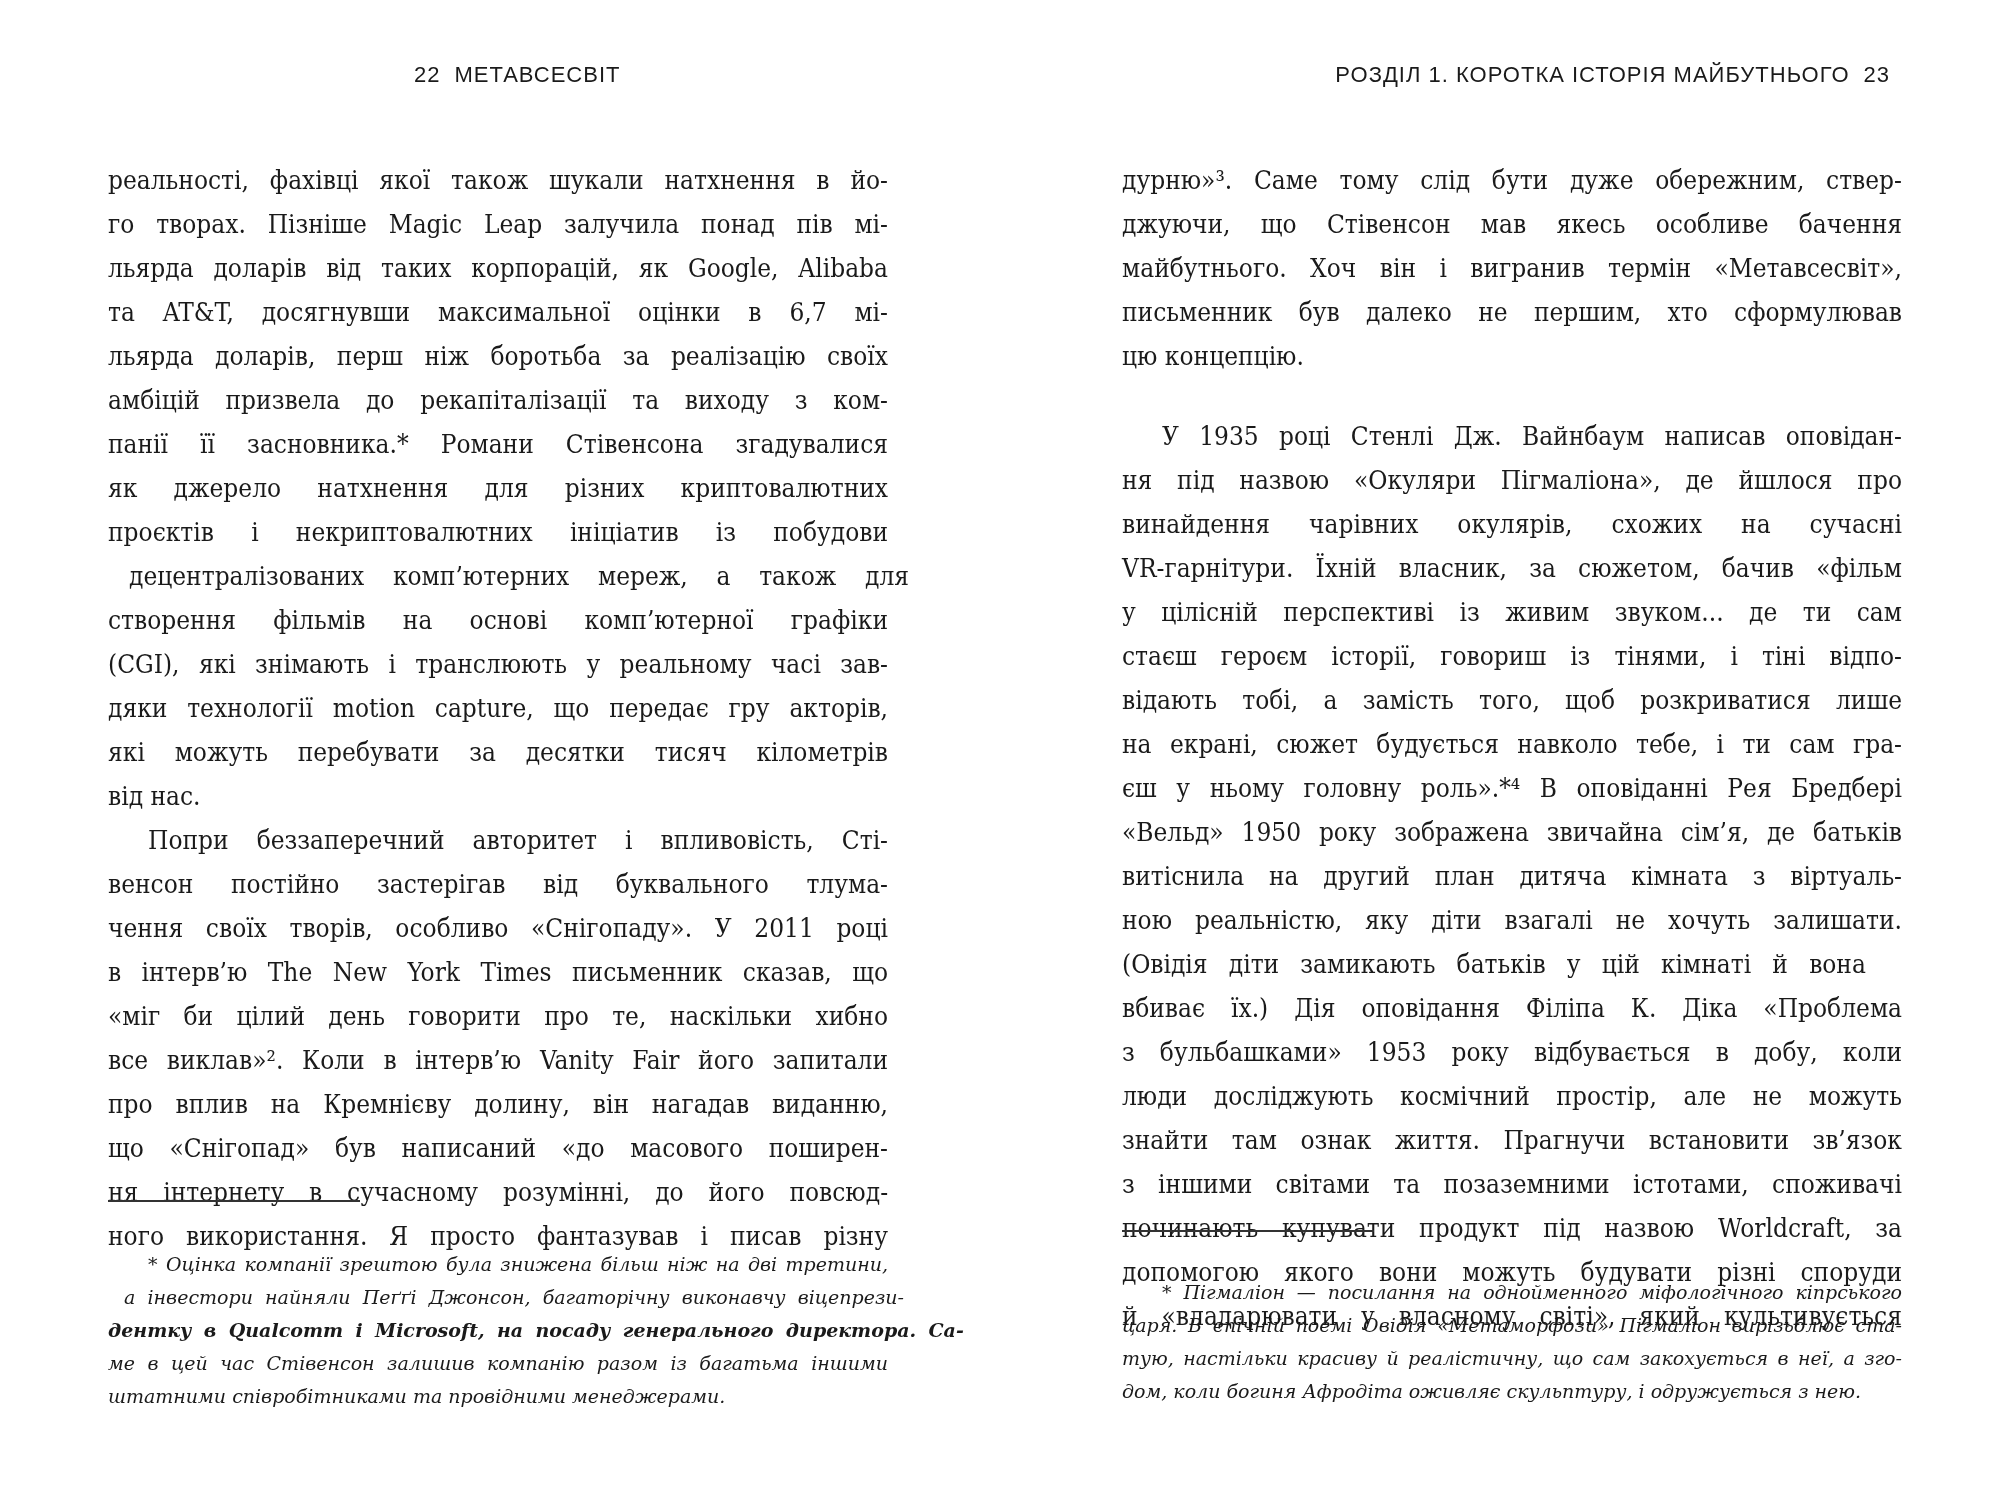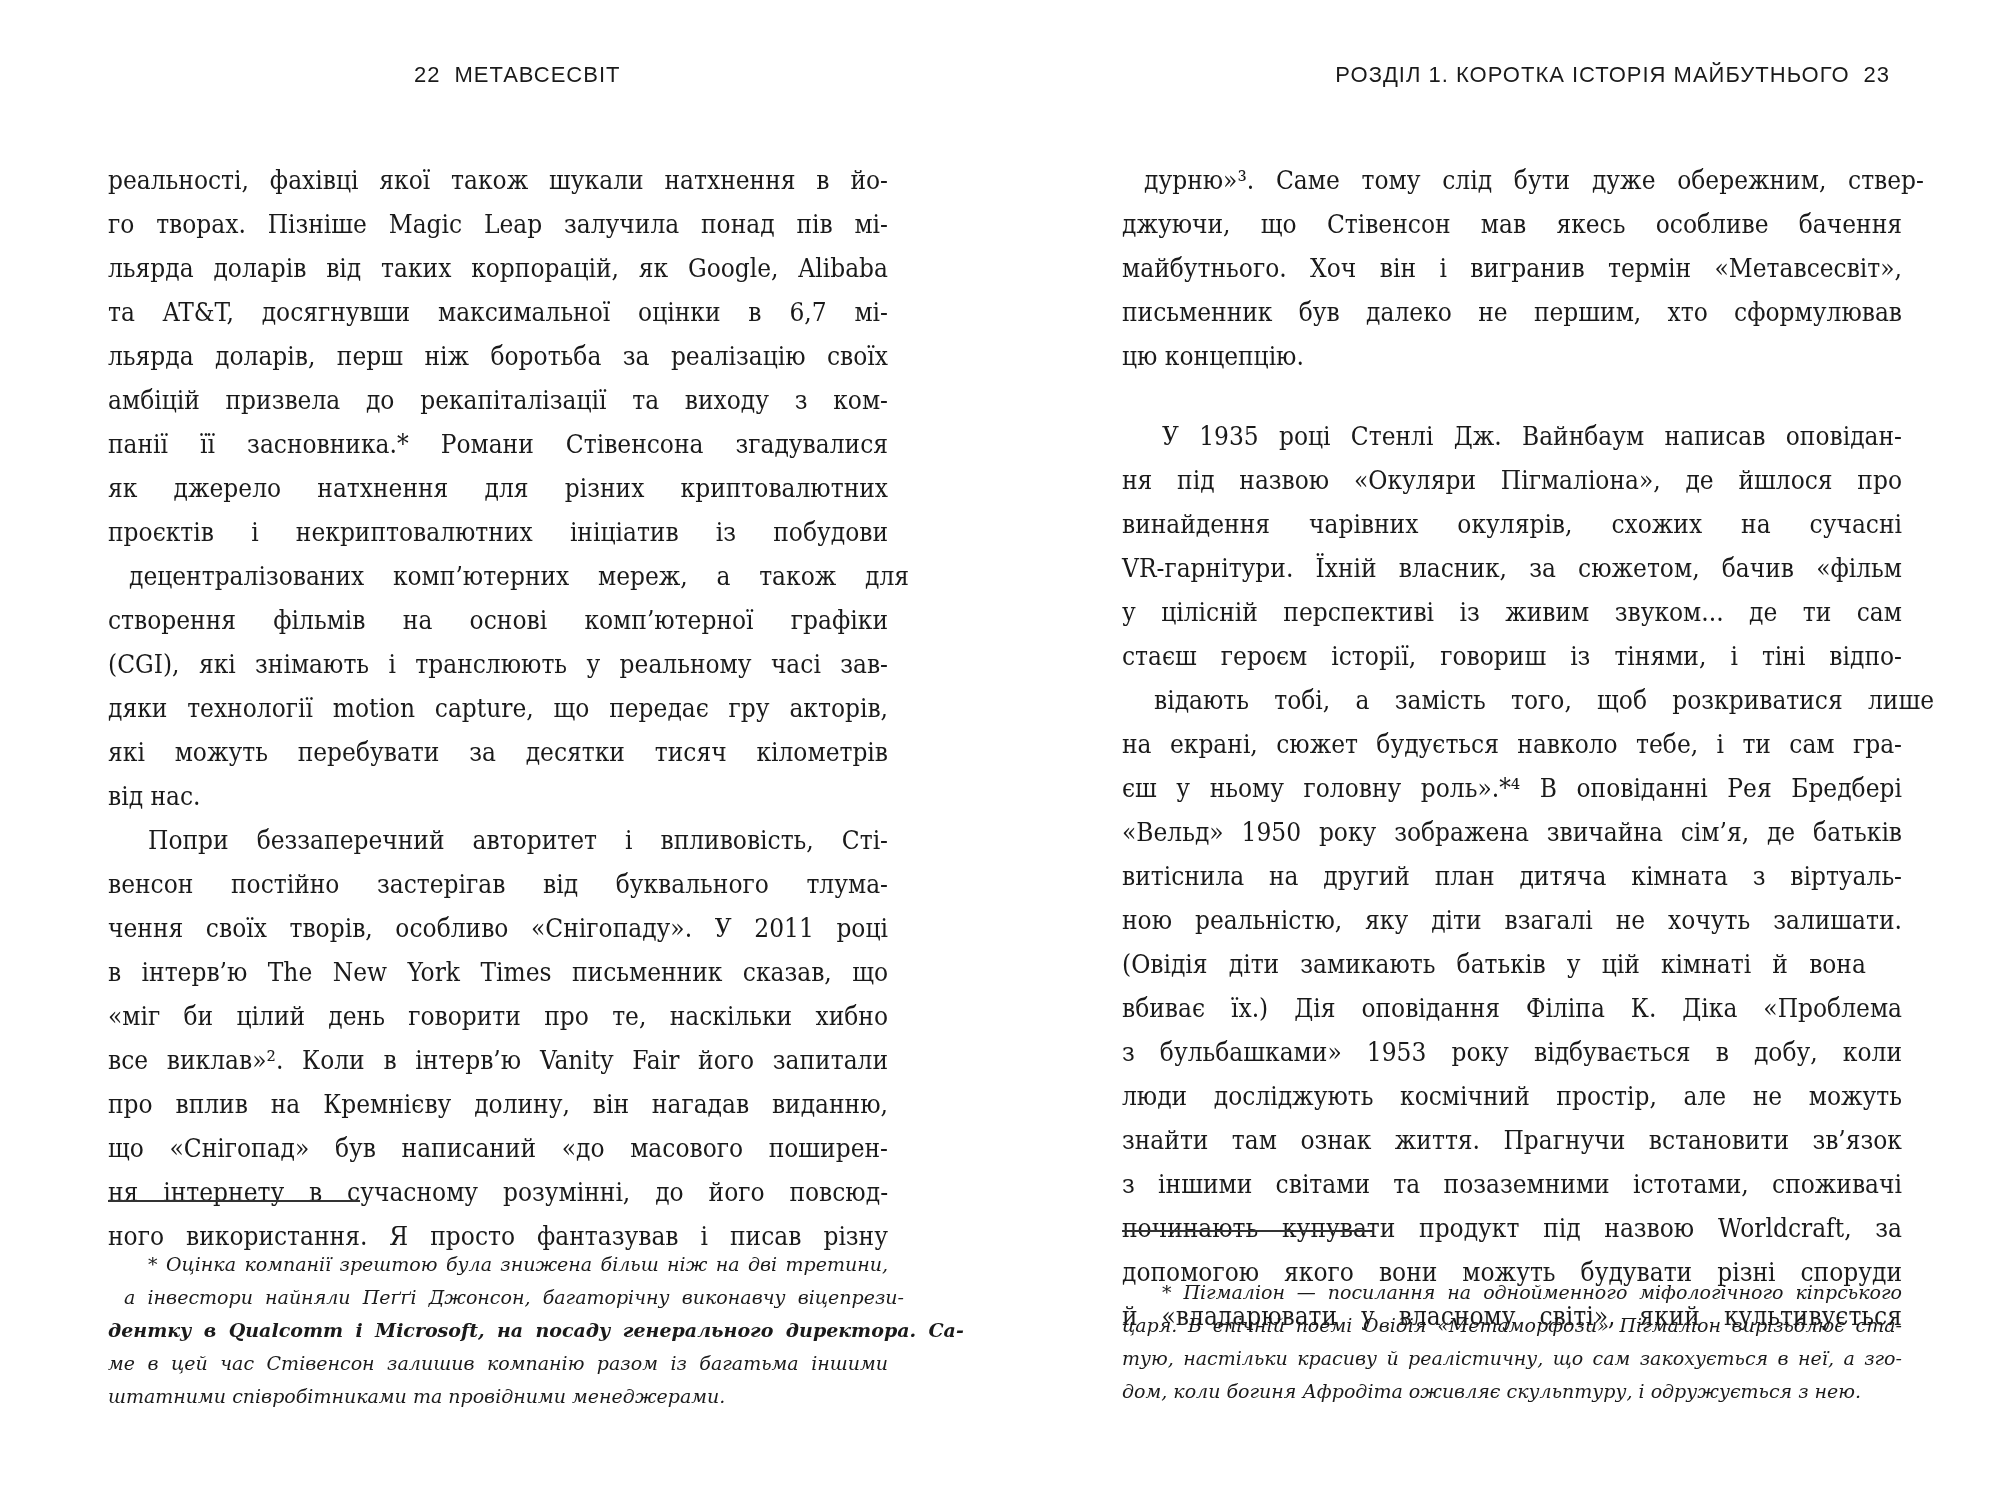--- a/index.html
+++ b/index.html
@@ -80,32 +80,32 @@
       <div class="line" style="height: 33px;"><span class="fit" style="display: inline-block; word-spacing: 6.46px;">ме в цей час Стівенсон залишив компанію разом із багатьма іншими</span></div>
       <div class="line last" style="height: 33px;"><span class="fit" style="display: inline-block;">штатними співробітниками та провідними менеджерами.</span></div>
     </div>
 </div>
 
 <div class="page right">
   <div class="running-head">
     <span>РОЗДІЛ 1. КОРОТКА ІСТОРІЯ МАЙБУТНЬОГО</span><span class="num">23</span>
   </div>
   <div class="body-text">
-      <div class="line" style="height: 44px;"><span class="fit" style="display: inline-block; word-spacing: 14.32px; margin-left: 22px;">дурню»³. Саме тому слід бути дуже обережним, ствер-</span></div>
+      <div class="line" style="height: 44px;"><span class="fit" style="display: inline-block; word-spacing: 14.32px;">дурню»³. Саме тому слід бути дуже обережним, ствер-</span></div>
       <div class="line" style="height: 44px;"><span class="fit" style="display: inline-block; word-spacing: 22.84px;">джуючи, що Стівенсон мав якесь особливе бачення</span></div>
       <div class="line" style="height: 44px;"><span class="fit" style="display: inline-block; word-spacing: 16.02px;">майбутнього. Хоч він і вигранив термін «Метавсесвіт»,</span></div>
       <div class="line" style="height: 44px;"><span class="fit" style="display: inline-block; word-spacing: 18.9px;">письменник був далеко не першим, хто сформулював</span></div>
       <div class="line last" style="height: 44px;"><span class="fit" style="display: inline-block;">цю концепцію.</span></div>
       <div class="line indent" style="height: 44px; margin-top: 36px;"><span class="fit" style="display: inline-block; word-spacing: 12.86px;">У 1935 році Стенлі Дж. Вайнбаум написав оповідан-</span></div>
       <div class="line" style="height: 44px;"><span class="fit" style="display: inline-block; word-spacing: 17.33px;">ня під назвою «Окуляри Пігмаліона», де йшлося про</span></div>
       <div class="line" style="height: 44px;"><span class="fit" style="display: inline-block; word-spacing: 31.54px;">винайдення чарівних окулярів, схожих на сучасні</span></div>
       <div class="line" style="height: 44px;"><span class="fit" style="display: inline-block; word-spacing: 14.75px;">VR-гарнітури. Їхній власник, за сюжетом, бачив «фільм</span></div>
       <div class="line" style="height: 44px;"><span class="fit" style="display: inline-block; word-spacing: 18.04px;">у цілісній перспективі із живим звуком... де ти сам</span></div>
       <div class="line" style="height: 44px;"><span class="fit" style="display: inline-block; word-spacing: 16.59px;">стаєш героєм історії, говориш із тінями, і тіні відпо-</span></div>
-      <div class="line" style="height: 44px;"><span class="fit" style="display: inline-block; word-spacing: 17.82px; margin-left: 32px;">відають тобі, а замість того, щоб розкриватися лише</span></div>
+      <div class="line" style="height: 44px;"><span class="fit" style="display: inline-block; word-spacing: 17.82px;">відають тобі, а замість того, щоб розкриватися лише</span></div>
       <div class="line" style="height: 44px;"><span class="fit" style="display: inline-block; word-spacing: 10.96px;">на екрані, сюжет будується навколо тебе, і ти сам гра-</span></div>
       <div class="line" style="height: 44px;"><span class="fit" style="display: inline-block; word-spacing: 12.09px;">єш у ньому головну роль».*⁴ В оповіданні Рея Бредбері</span></div>
       <div class="line" style="height: 44px;"><span class="fit" style="display: inline-block; word-spacing: 10.45px;">«Вельд» 1950 року зображена звичайна сім’я, де батьків</span></div>
       <div class="line" style="height: 44px;"><span class="fit" style="display: inline-block; word-spacing: 17.35px;">витіснила на другий план дитяча кімната з віртуаль-</span></div>
       <div class="line" style="height: 44px;"><span class="fit" style="display: inline-block; word-spacing: 15.49px;">ною реальністю, яку діти взагалі не хочуть залишати.</span></div>
       <div class="line" style="height: 44px;"><span class="fit" style="display: inline-block; word-spacing: 13.75px;">(Овідія діти замикають батьків у цій кімнаті й вона</span></div>
       <div class="line" style="height: 44px;"><span class="fit" style="display: inline-block; word-spacing: 18.55px;">вбиває їх.) Дія оповідання Філіпа К. Діка «Проблема</span></div>
       <div class="line" style="height: 44px;"><span class="fit" style="display: inline-block; word-spacing: 17.68px;">з бульбашками» 1953 року відбувається в добу, коли</span></div>
       <div class="line" style="height: 44px;"><span class="fit" style="display: inline-block; word-spacing: 19.18px;">люди досліджують космічний простір, але не можуть</span></div>
       <div class="line" style="height: 44px;"><span class="fit" style="display: inline-block; word-spacing: 16.03px;">знайти там ознак життя. Прагнучи встановити зв’язок</span></div>

